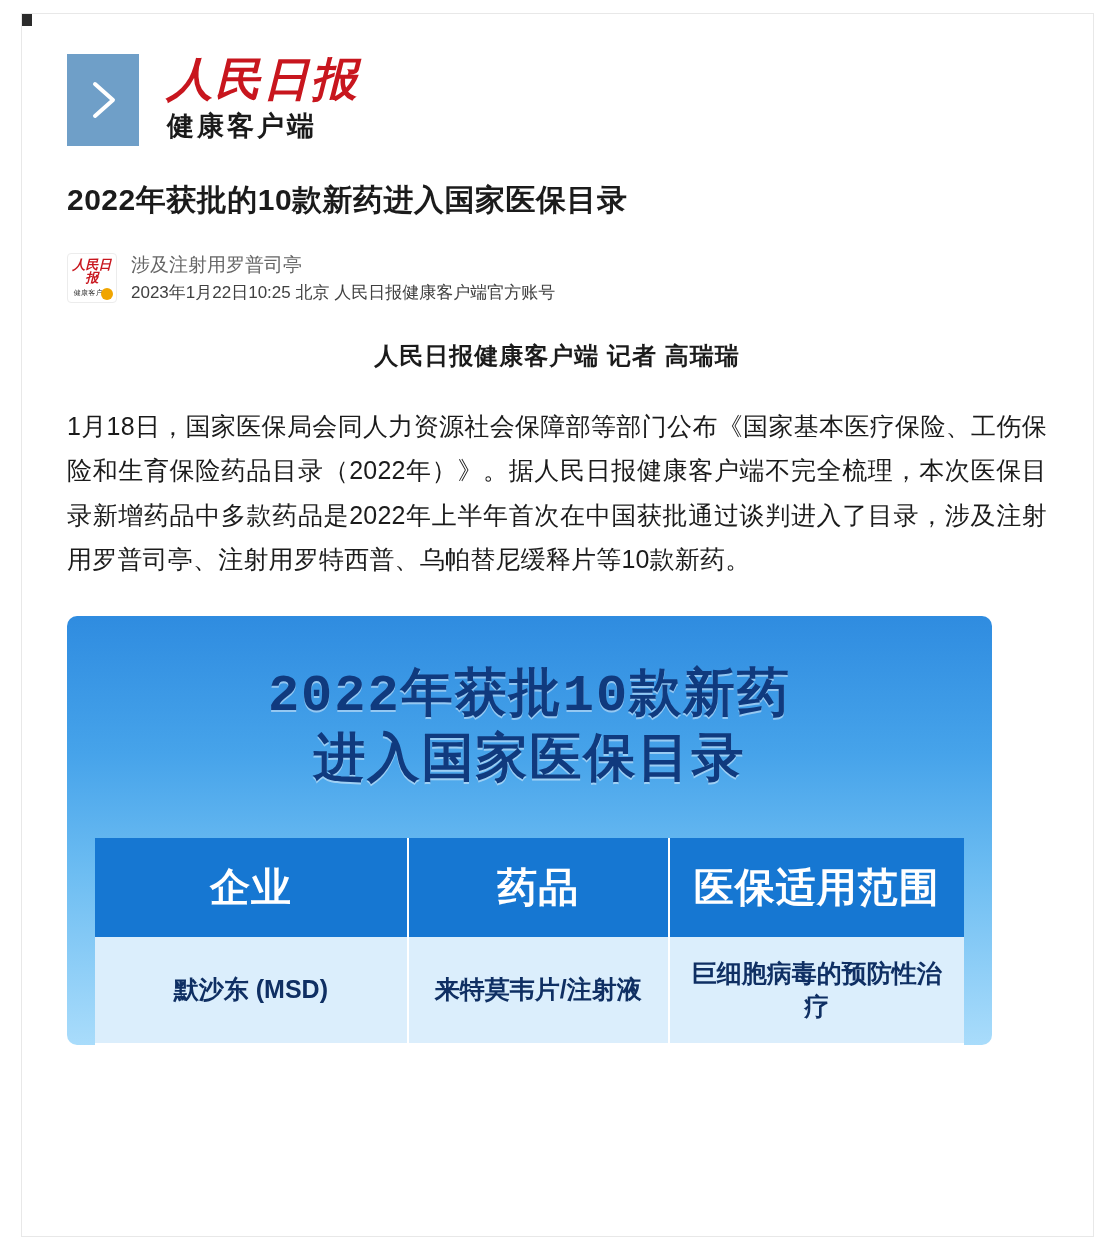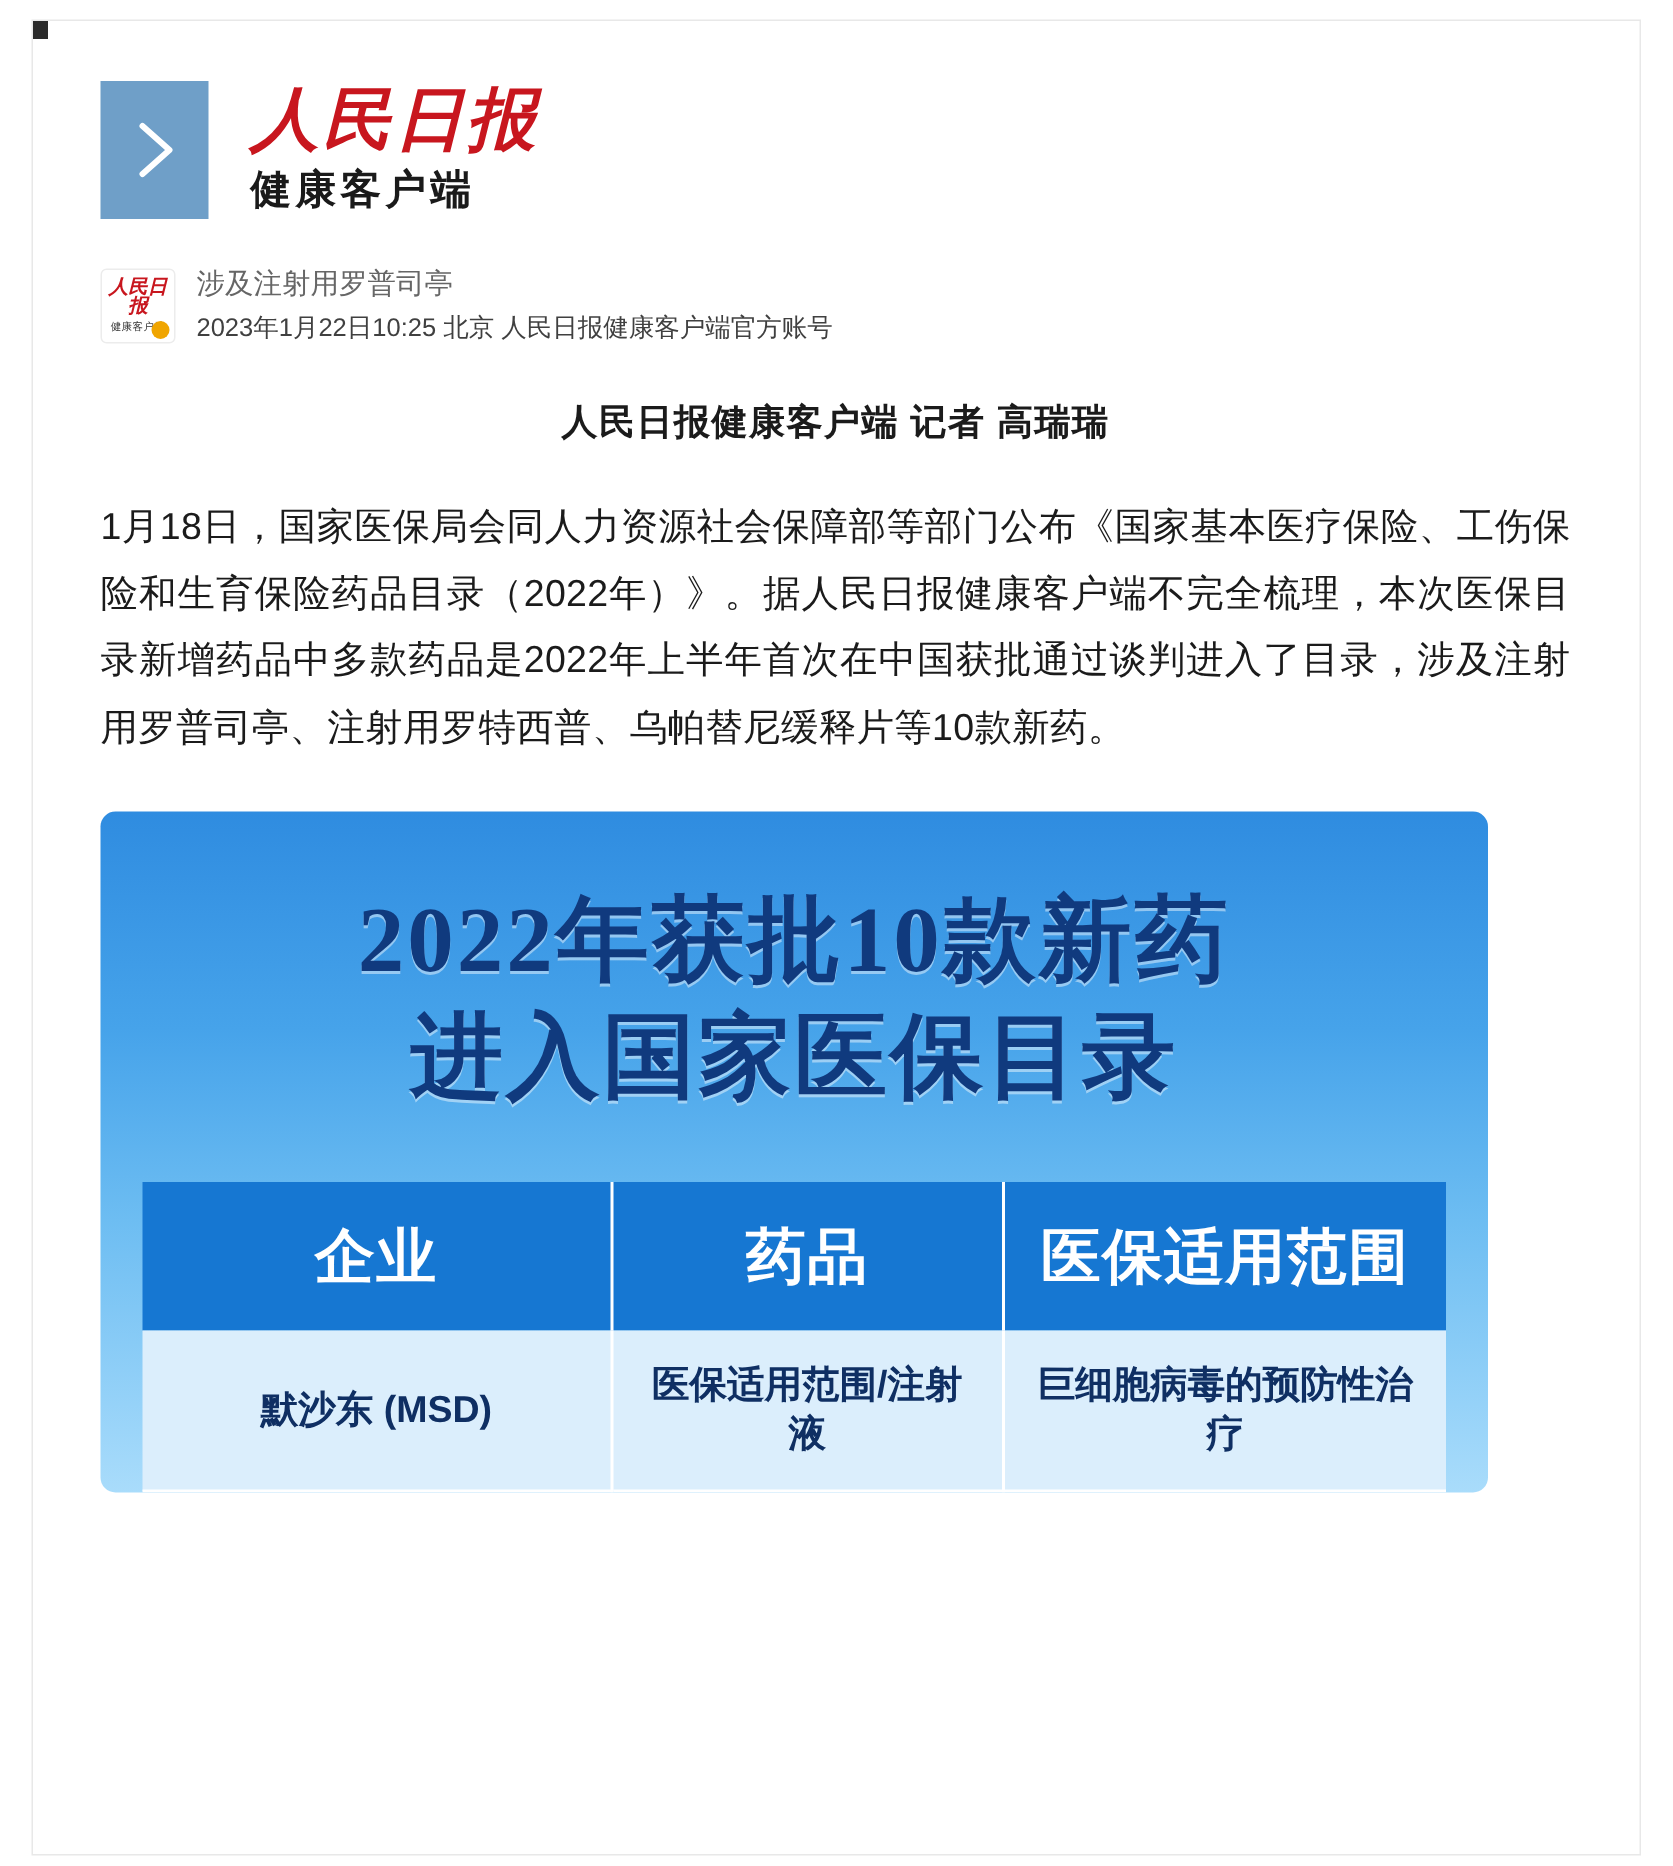--- a/index.html
+++ b/index.html
@@ -175,23 +175,23 @@
     background: linear-gradient(180deg, #2f8ce0 0%, #46a3ea 32%, #6dbdf2 60%, #a9dcfb 100%);
     border-radius: 10px;
     overflow: hidden;
     padding-bottom: 0;
   }
   .poster-title {
     text-align: center;
     padding: 48px 20px 10px 20px;
   }
   .poster-title .line {
-    font-family: Liberation Serif, serif;
-    font-weight: bold;
-    font-size: 62px;
+    font-family: Liberation Mono, monospace;
+    font-weight: bold;
+    font-size: 52px;
     color: #103a7e;
     letter-spacing: 2px;
     line-height: 1.25;
     text-shadow: 0 2px 0 rgba(255,255,255,0.45);
   }
   .poster-table {
     margin: 34px 28px 0 28px;
     width: calc(100% - 56px);
     border-collapse: collapse;
     table-layout: fixed;
@@ -239,20 +239,21 @@
             <polyline points="9,7 27,23 9,39" fill="none" stroke="#ffffff" stroke-width="4" stroke-linecap="round" stroke-linejoin="round"></polyline>
           </svg>
         </span>
       </div>
       <div class="brand">
         <div class="brand-logo">人民日报</div>
         <div class="brand-sub">健康客户端</div>
       </div>
     </div>
 
+    <h1 class="headline">2022年获批的10款新药进入国家医保目录</h1>
 
     <div class="byline">
       <div class="byline-avatar">
         <div class="a-top">人民日报</div>
         <div class="a-bot">健康客户端</div>
         <div class="a-dot"></div>
       </div>
       <div class="byline-text">
         <div class="byline-name">涉及注射用罗普司亭</div>
         <div class="byline-meta">2023年1月22日10:25 北京 人民日报健康客户端官方账号</div>
@@ -277,21 +278,21 @@
         <thead>
           <tr>
             <th>企业</th>
             <th>药品</th>
             <th>医保适用范围</th>
           </tr>
         </thead>
         <tbody>
           <tr>
             <td>默沙东 (MSD)</td>
-            <td>医保适用范围/注射液</td>
+            <td>来特莫韦片/注射液</td>
             <td>巨细胞病毒的预防性治疗</td>
           </tr>
         </tbody>
       </table>
     </div>
 
   </div>
 </div>
 
 </body></html>

